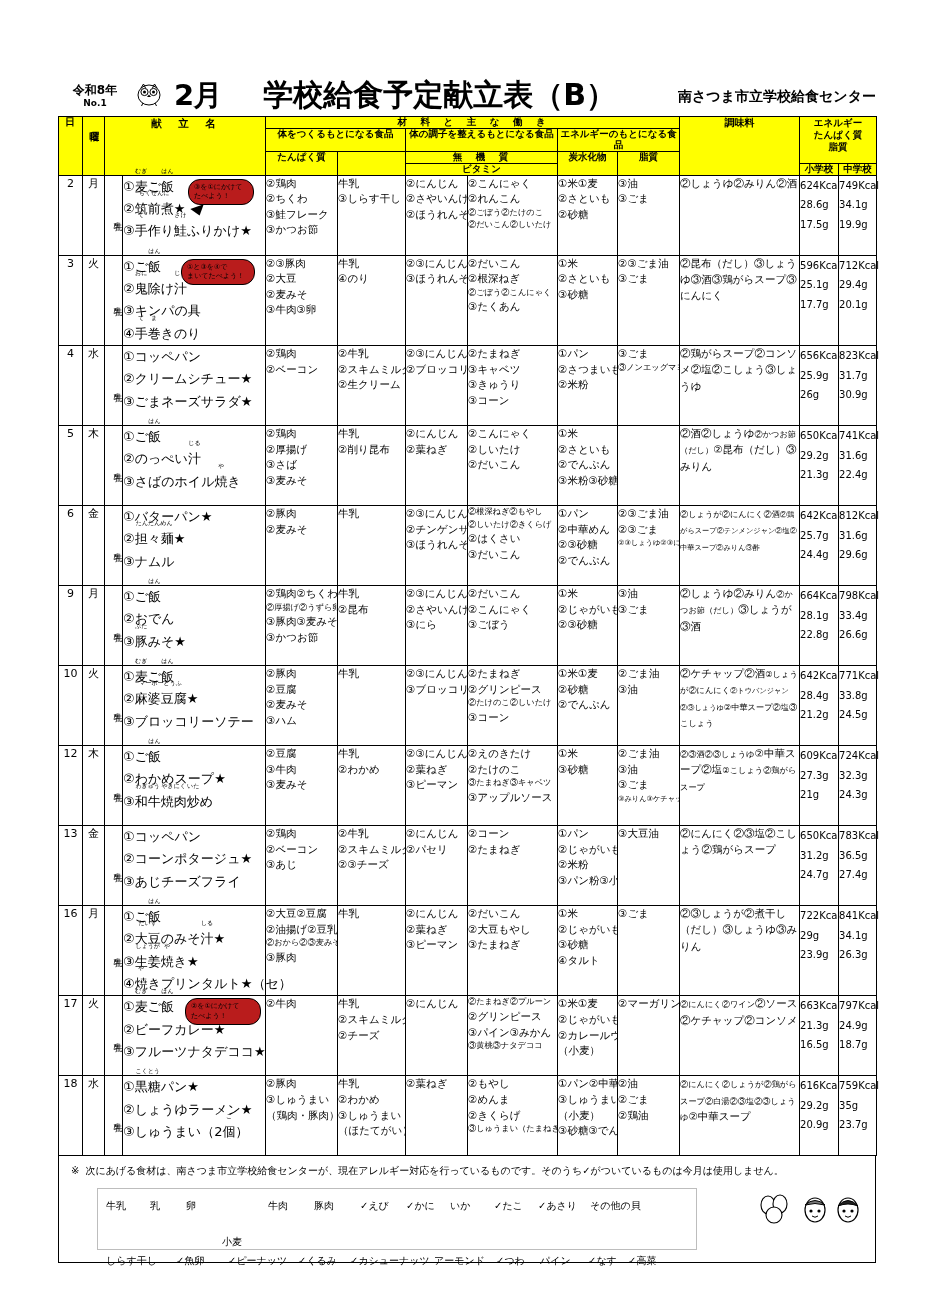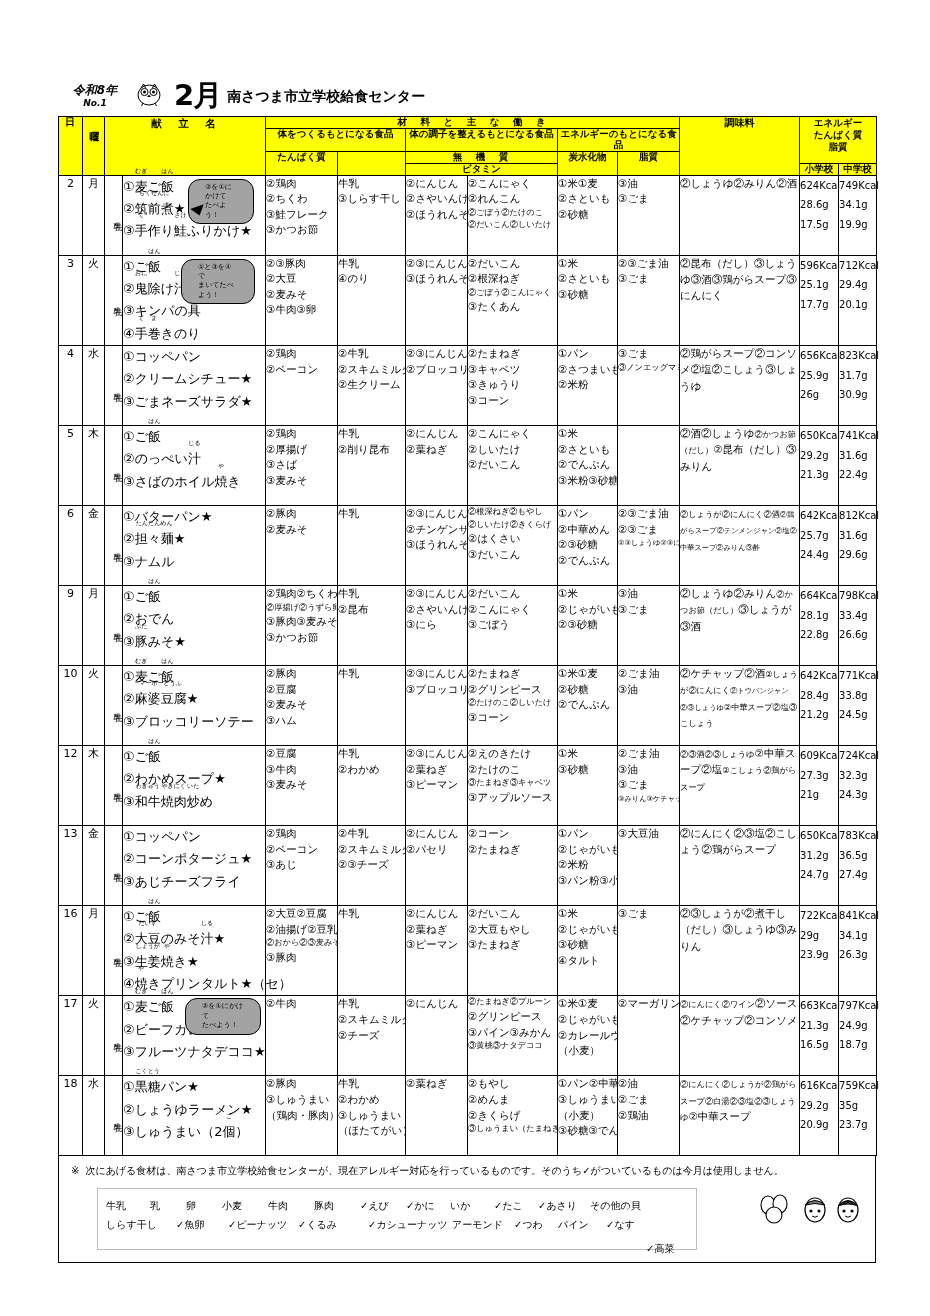--- a/index.html
+++ b/index.html
@@ -13,21 +13,21 @@
   }
   .page { position:relative; width:930px; height:1316px; padding:0; }
 
   
   .masthead {
     position:absolute; left:58px; top:62px; width:818px; height:48px;
     display:flex; align-items:flex-end;
   }
   .era {
     font-size:12px; font-weight:bold; line-height:1.15;
-    width:74px; text-align:center; padding-bottom:2px;font-style:italic;
+    width:74px; text-align:center; padding-bottom:2px;
   }
   .era .no { font-size:9px; }
   .owl-mark { width:34px; display:flex; align-items:flex-end; justify-content:center; padding-bottom:3px; }
   .month {
     font-size:29px; font-weight:bold; letter-spacing:-1px;
     padding:0 6px 0 8px; line-height:1;
   }
   .maintitle {
     font-size:30px; font-weight:bold; letter-spacing:0px;
     padding-left:36px; line-height:1; flex:1;
@@ -101,23 +101,23 @@
   
   .rb { position:relative; display:inline-block; }
   .rb > .rt {
     position:absolute; top:-7px; left:50%; transform:translateX(-50%);
     font-size:5.2px; line-height:1; white-space:nowrap; font-weight:normal;
   }
   td.menucell .rb > .rt { top:-8px; font-size:6px; }
 
   
   .bubble {
-    position:absolute; background:#a3a3a3; border:1.2px solid #000;
+    position:absolute; background:#b91c1c; border:1.2px solid #000;
     border-radius:12px; font-size:7px; line-height:1.35;
-    padding:3px 16px; white-space:pre-line; z-index:5;
+    padding:3px 5px; white-space:pre-line; z-index:5;
   }
   .bubble::after {
     content:""; position:absolute; width:0; height:0;
   }
   .bub-a { left:65px; top:3px; width:66px; }
   .bub-a::after { left:2px; top:22px; border-left:11px solid #000; border-top:3px solid transparent; border-bottom:9px solid transparent; transform:rotate(200deg); }
   .bub-b { left:58px; top:3px; width:74px; }
   .bub-c { left:62px; top:2px; width:76px; }
 
   
@@ -157,20 +157,21 @@
         <circle cx="19.5" cy="11" r="3.6" fill="none" stroke="#000" stroke-width="1"></circle>
         <circle cx="10.5" cy="11" r="1.5" fill="#000"></circle>
         <circle cx="19.5" cy="11" r="1.5" fill="#000"></circle>
         <path d="M15 13.5 l-2 2.5 h4 z" fill="#000"></path>
         <path d="M7 7 l2.5 -4 2 4" fill="none" stroke="#000" stroke-width="1"></path>
         <path d="M23 7 l-2.5 -4 -2 4" fill="none" stroke="#000" stroke-width="1"></path>
         <path d="M9 22 l-1.5 3 M21 22 l1.5 3" stroke="#000" stroke-width="1" fill="none"></path>
       </svg>
     </div>
     <div class="month">2月</div>
+    <div class="maintitle">学校給食予定献立表（B）</div>
     <div class="center-name">南さつま市立学校給食センター</div>
   </div>
 
   <table class="menu">
     <colgroup>
       <col class="c-day">
         <col class="c-dow">
         <col class="c-milk">
         <col class="c-menu">
       <col class="c-prot">
@@ -821,41 +822,41 @@
 
   <div class="footer-box">
     <div class="footer-note">
       <span class="mark">※</span><span>次にあげる食材は、南さつま市立学校給食センターが、現在アレルギー対応を行っているものです。そのうち✓がついているものは今月は使用しません。</span>
     </div>
     <div class="allergen-box">
       <div class="allergen-row" id="allergen-row1">
           <span style="min-width: 44px;">牛乳</span>
           <span style="min-width: 36px;">乳</span>
           <span style="min-width: 36px;">卵</span>
-          <span style="min-width: 46px;">小麦</span>
+          <span style="min-width: 46px; margin-top: 36px;">小麦</span>
           <span style="min-width: 46px;">牛肉</span>
           <span style="min-width: 46px;">豚肉</span>
           <span style="min-width: 46px;">✓えび</span>
           <span style="min-width: 44px;">✓かに</span>
           <span style="min-width: 44px;">いか</span>
           <span style="min-width: 44px;">✓たこ</span>
           <span style="min-width: 52px;">✓あさり</span>
           <span style="min-width: 70px;">その他の貝</span>
         </div>
       <div class="allergen-row" id="allergen-row2">
           <span style="min-width: 70px;">しらす干し</span>
           <span style="min-width: 52px;">✓魚卵</span>
           <span style="min-width: 70px;">✓ピーナッツ</span>
           <span style="min-width: 52px;">✓くるみ</span>
-          <span style="min-width: 84px; margin-left: 18px;">✓カシューナッツ</span>
+          <span style="min-width: 84px;">✓カシューナッツ</span>
           <span style="min-width: 62px;">アーモンド</span>
           <span style="min-width: 44px;">✓つわ</span>
           <span style="min-width: 48px;">パイン</span>
           <span style="min-width: 40px;">✓なす</span>
-          <span style="min-width: 44px; margin-top: 24px;">✓高菜</span>
+          <span style="min-width: 44px;">✓高菜</span>
         </div>
     </div>
     <div class="faces">
       <span>
         <svg width="40" height="30" viewBox="0 0 40 30">
           <ellipse cx="13" cy="11" rx="7" ry="9" fill="#fff" stroke="#000" stroke-width="1.1"></ellipse>
           <ellipse cx="25" cy="10" rx="7" ry="9" fill="#fff" stroke="#000" stroke-width="1.1"></ellipse>
           <ellipse cx="19" cy="21" rx="8" ry="8" fill="#fff" stroke="#000" stroke-width="1.1"></ellipse>
         </svg>
       </span>

